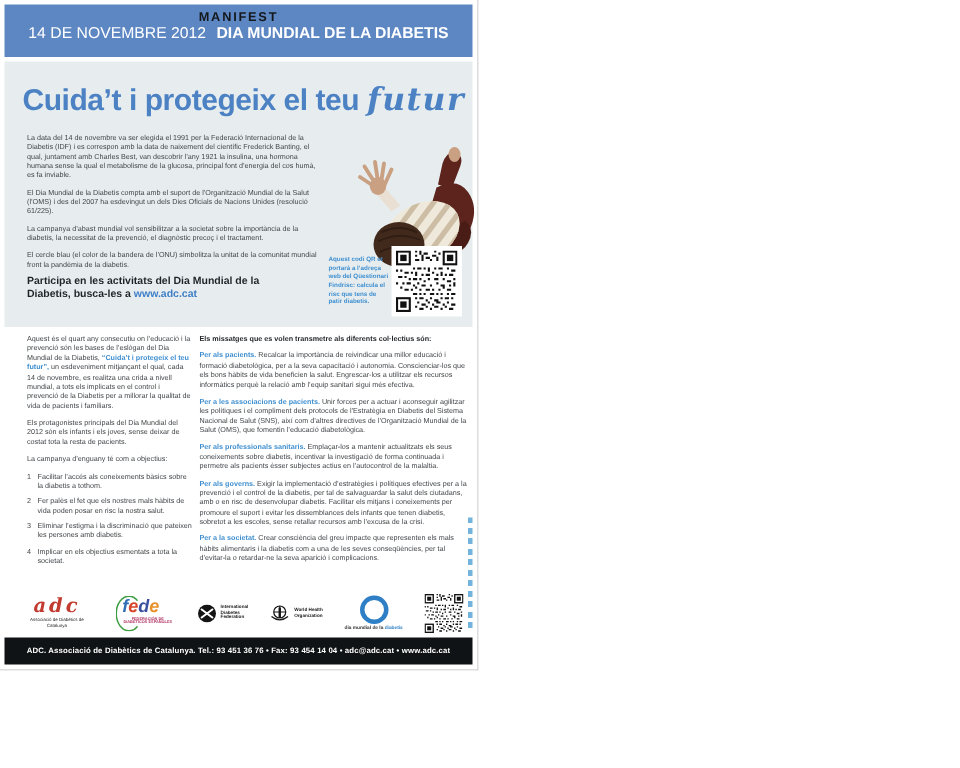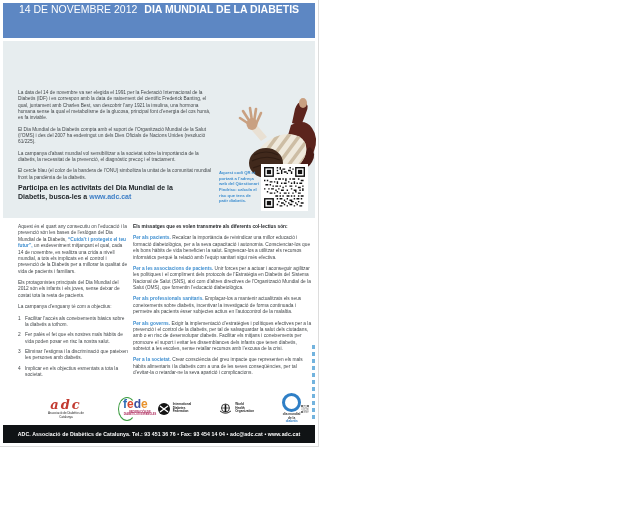--- a/index.html
+++ b/index.html
@@ -63,32 +63,32 @@
   .obj{display:flex;margin:0 0 4px 0;}
   .obj .num{width:7px;flex:none;}
   .col-heading{font-weight:bold;color:#26292c;margin:0 0 5px 0;}
   .lead{color:#3f8fd0;font-weight:bold;}
   
   .logos{
     position:absolute;left:3px;right:3px;top:392px;height:33px;background:#fff;
     display:flex;align-items:center;justify-content:space-between;
     padding:0 6px 0 12px;box-sizing:border-box;
   }
-  .logo{text-align:center;line-height:1.1;margin-left:28px;}
+  .logo{text-align:center;line-height:1.1;}
   .logo-sub{font-size:3px;color:#222;margin-top:1px;}
   .adc-name{
     font-family:"DejaVu Serif",serif;font-style:italic;font-weight:bold;
     font-size:13px;color:#c23a30;letter-spacing:2px;line-height:1;
   }
   .fede-wrap{position:relative;width:42px;height:24px;}
   .fede-oval{
     position:absolute;left:1px;top:0;width:16px;height:22px;
     border:1.5px solid #3a9b3f;border-radius:50%;border-right-color:transparent;
   }
-  .fede-letters{position:absolute;left:6px;top:1px;font-weight:bold;font-size:12px;line-height:1;}
+  .fede-letters{position:absolute;left:6px;top:1px;font-weight:bold;font-size:12px;font-style:italic;line-height:1;}
   .fede-l0{color:#2f6db5;}.fede-l1{color:#d8462b;}.fede-l2{color:#3b4fa0;}.fede-l3{color:#e8922c;}
   .fede-sub{position:absolute;left:4px;top:15px;width:38px;font-size:2.6px;color:#b03060;font-weight:bold;}
   .glyph-row{display:flex;align-items:center;gap:3px;}
   .mini-lines{font-size:3.1px;font-weight:bold;color:#1b1b1b;text-align:left;line-height:1.15;}
   .wdd-ring{width:13px;height:13px;border:3px solid #2f7fc6;border-radius:50%;margin:0 auto 1px auto;}
   .wdd-cap{font-size:3.2px;color:#333;font-weight:bold;}
   .wdd-cap .blue{color:#2f7fc6;}
   .logo-qr{width:26px;height:26px;}
   .logo-qr svg{width:100%;height:100%;display:block;}
   
@@ -103,28 +103,33 @@
     background:repeating-linear-gradient(180deg,#5aa6d8 0 4px,transparent 4px 7px);
     opacity:0.85;
   }
 </style>
 </head>
 <body>
 
 <div class="poster">
 
   <div class="header">
+    <div class="kicker">MANIFEST</div>
     <div class="head-line">
       <span class="head-date">14 DE NOVEMBRE 2012</span>
       <span class="head-title">DIA MUNDIAL DE LA DIABETIS</span>
     </div>
   </div>
 
   <div class="hero">
 
+    <div class="hero-title">
+      <span>Cuida’t i protegeix el teu</span>
+      <span class="script">futur</span>
+    </div>
 
     <svg class="child-art" viewBox="0 0 96 120">
       <defs>
         <clipPath id="bodyclip">
             <ellipse cx="56" cy="64" rx="27" ry="19" transform="rotate(-28 56 64)"></ellipse>
           </clipPath>
       </defs>
 
       <path d="M66 34 q14 -7 21 3 q7 10 2 23 q-4 13 -17 11 q-11 -2 -13 -13 z" fill="#5c241d"></path>
       <path d="M85 56 q7 6 2 15 q-5 9 -15 5 l-4 -9 z" fill="#4a1c16"></path>

